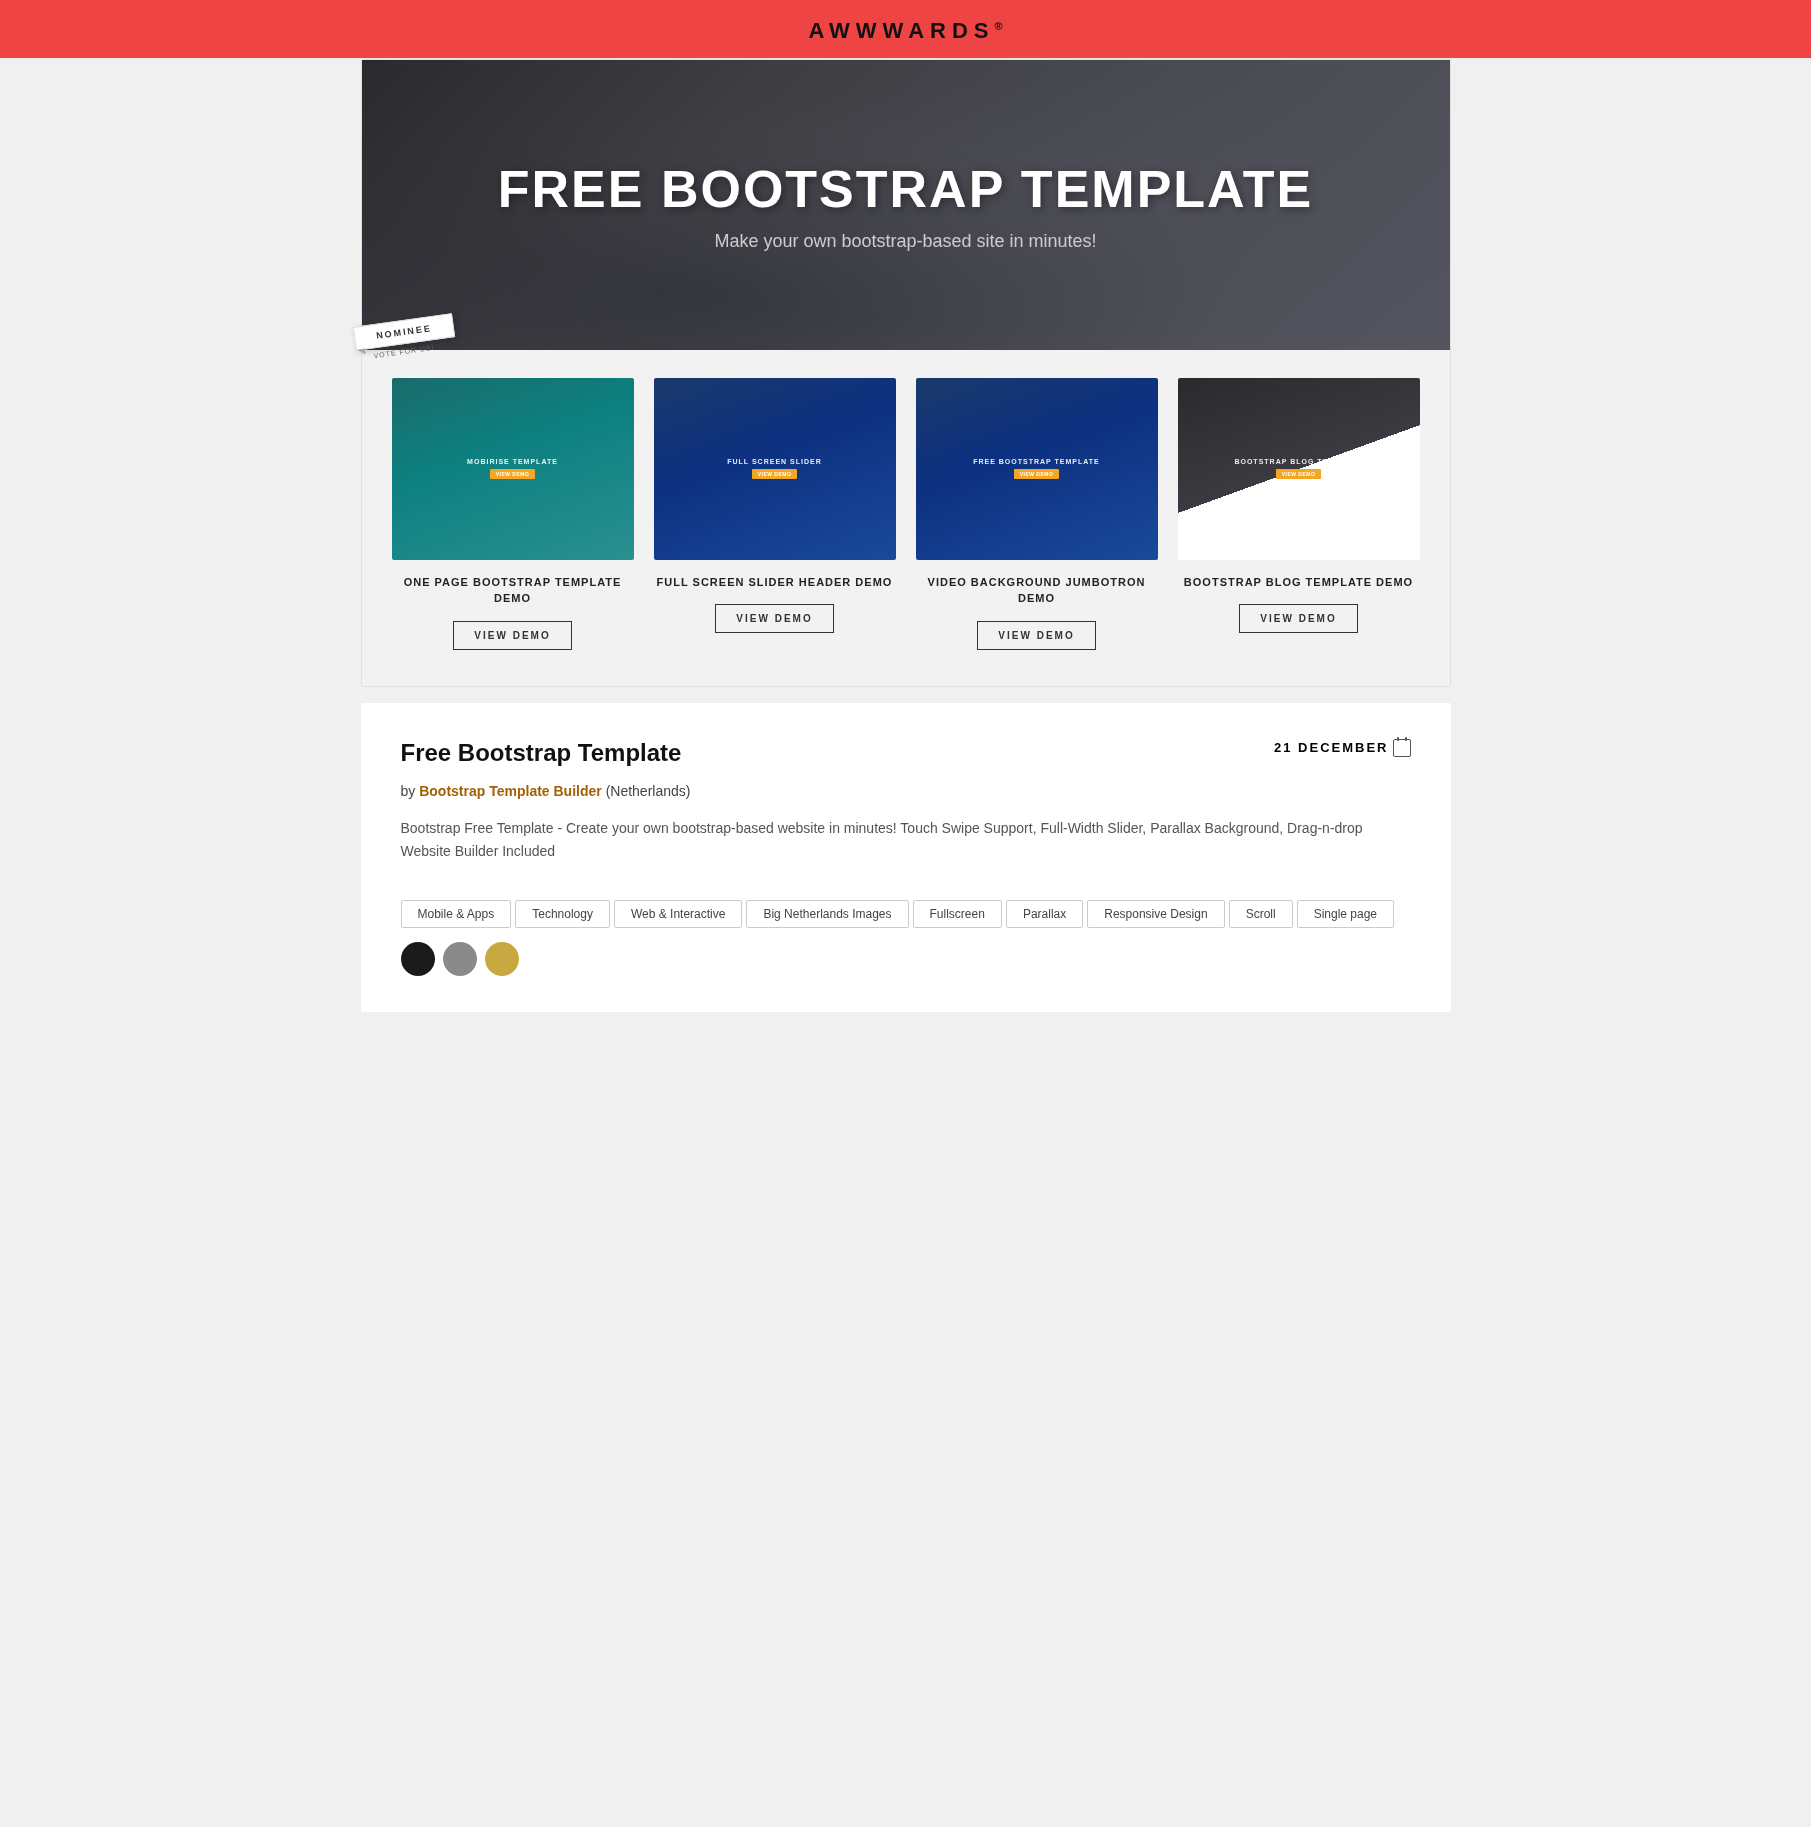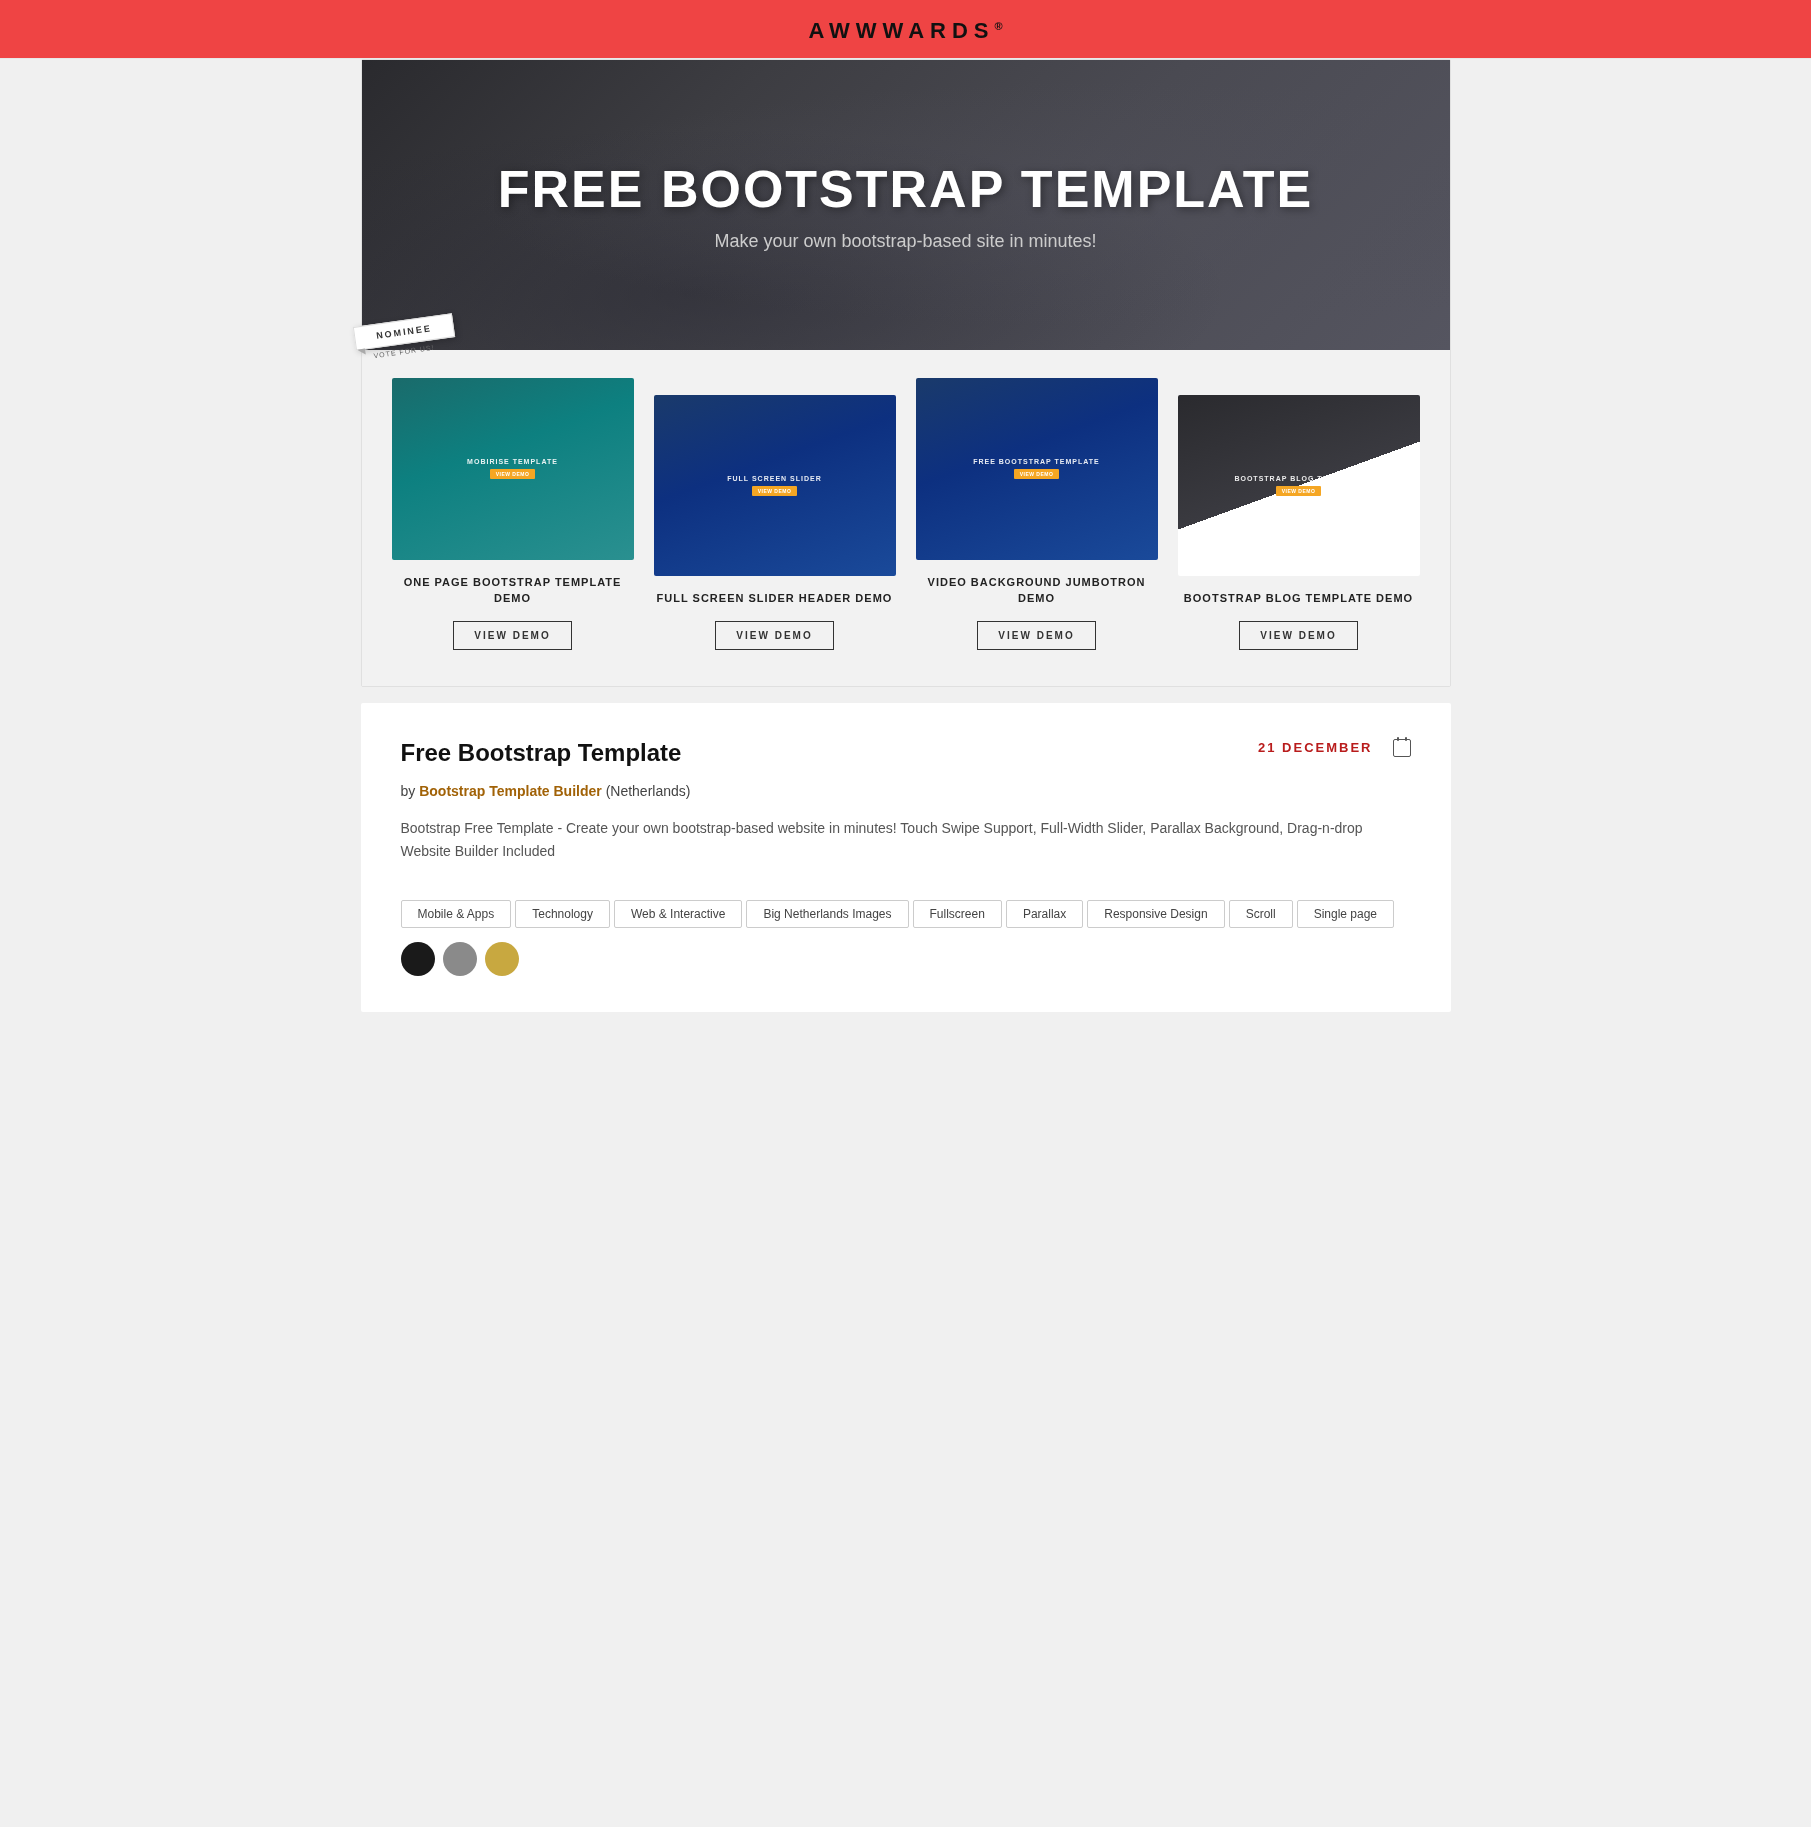--- a/index.html
+++ b/index.html
@@ -137,21 +137,20 @@
       grid-template-columns: repeat(4, 1fr);
       gap: 0;
       padding: 28px 20px 16px;
       background: #f2f2f2;
     }
     .demo-item {
       padding: 0 10px 20px;
       display: flex;
       flex-direction: column;
       align-items: center;
-      justify-content: flex-end;
     }
     .demo-thumbnail {
       width: 100%;
       aspect-ratio: 4/3;
       border-radius: 2px;
       overflow: hidden;
       margin-bottom: 14px;
       position: relative;
     }
     
@@ -236,26 +235,26 @@
       margin-bottom: 16px;
     }
     .site-title {
       font-size: 24px;
       font-weight: 700;
       color: #111;
     }
     .date-info {
       display: flex;
       align-items: center;
-      gap: 20px;
+      gap: 4px;
       font-size: 13px;
       font-weight: 600;
       letter-spacing: 2px;
       text-transform: uppercase;
-      color: #b91c1c;
+      color: #000000;
     }
     .calendar-icon {
       width: 18px;
       height: 18px;
       border: 1.5px solid #555;
       border-radius: 2px;
       display: inline-flex;
       align-items: center;
       justify-content: center;
       font-size: 8px;

